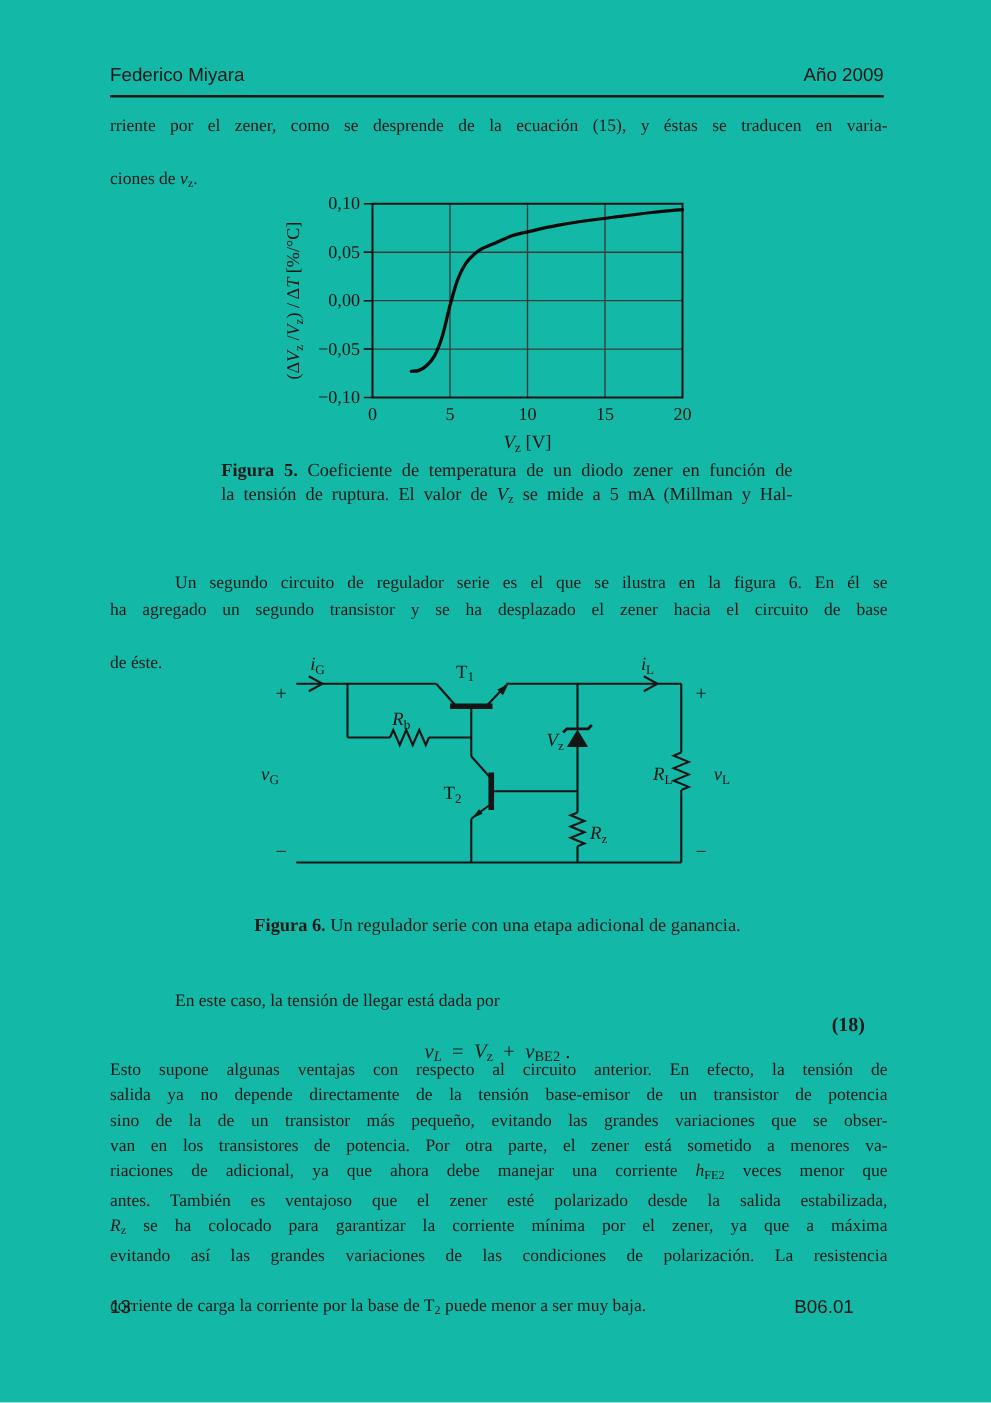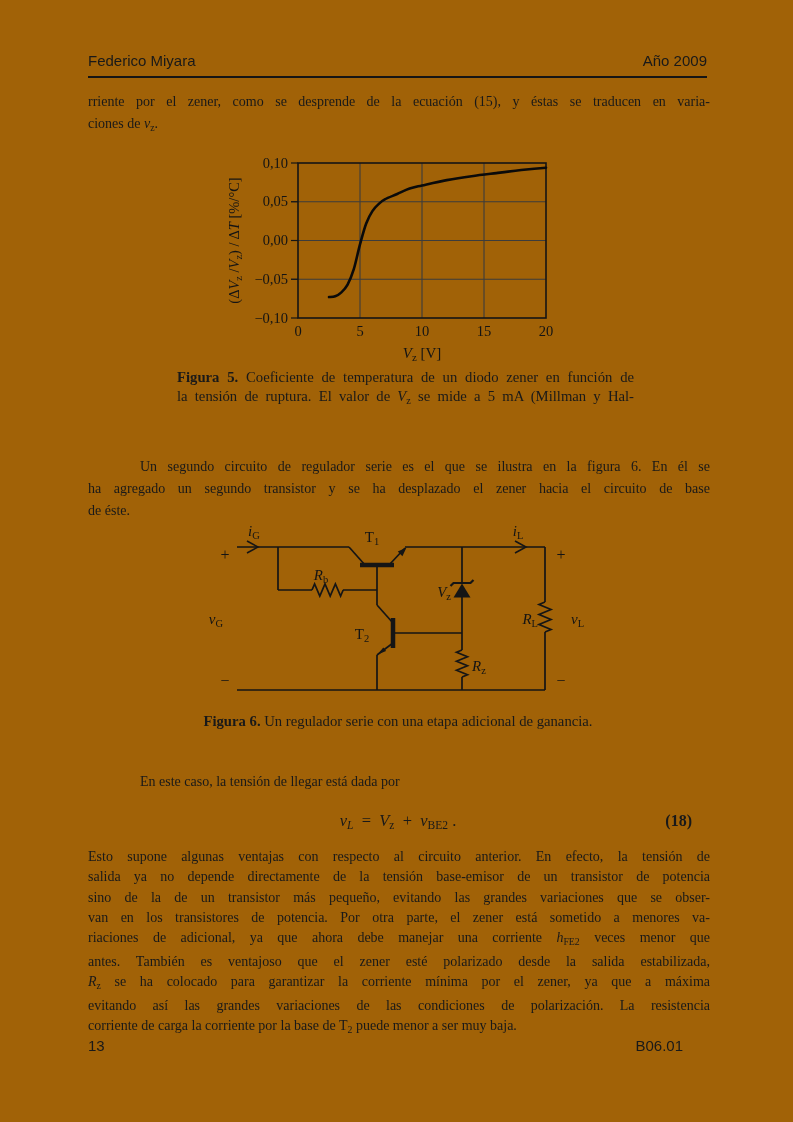--- a/index.html
+++ b/index.html
@@ -1,28 +1,28 @@
 <!DOCTYPE html>
 <html><head>
 <meta charset="utf-8">
 <style>
   html,body{margin:0;padding:0;background:#ffffff;}
-  .page{position:relative;width:793px;height:1122px;background:#a16207;
+  .page{position:relative;width:793px;height:1122px;background:#14b8a6;
         font-family:"Liberation Serif",serif;color:#191919;overflow:hidden;}
   .hdr{position:absolute;left:88px;top:52px;width:619px;display:flex;
        justify-content:space-between;font-family:"Liberation Sans",sans-serif;font-size:15px;}
   .rule{position:absolute;left:88px;top:76px;width:619px;height:2px;background:#151515;}
   .para{position:absolute;left:88px;width:622px;font-size:14px;line-height:21.8px;}
   #para1{top:91px;}
   #para2{top:456px;}
   #para3{top:771px;}
   #para4{top:847px;line-height:20.3px;}
   .indent-first .rl:first-child{text-indent:52px;}
   .rl{text-align:justify;text-align-last:justify;}
-  .rl.last{text-align-last:left;}
+  .rl.last{text-align-last:left;margin-top:20px;}
   .center .rl,.center .rl.last{text-align:right;text-align-last:center;}
   .cap{position:absolute;font-size:14.7px;line-height:19.4px;}
   #cap5{left:177px;top:368px;width:457px;}
   #cap6{left:88px;top:712px;width:620px;}
   .it{font-style:italic}
   .bd{font-weight:bold}
   .sb{font-size:0.70em;vertical-align:-0.26em;}
   .eq{position:absolute;left:88px;top:811px;width:620px;font-size:16.5px;}
   .eq .num{position:absolute;right:16px;top:1px;font-size:16px;font-weight:bold;}
   .ftr{position:absolute;left:88px;top:1037px;width:619px;display:flex;

